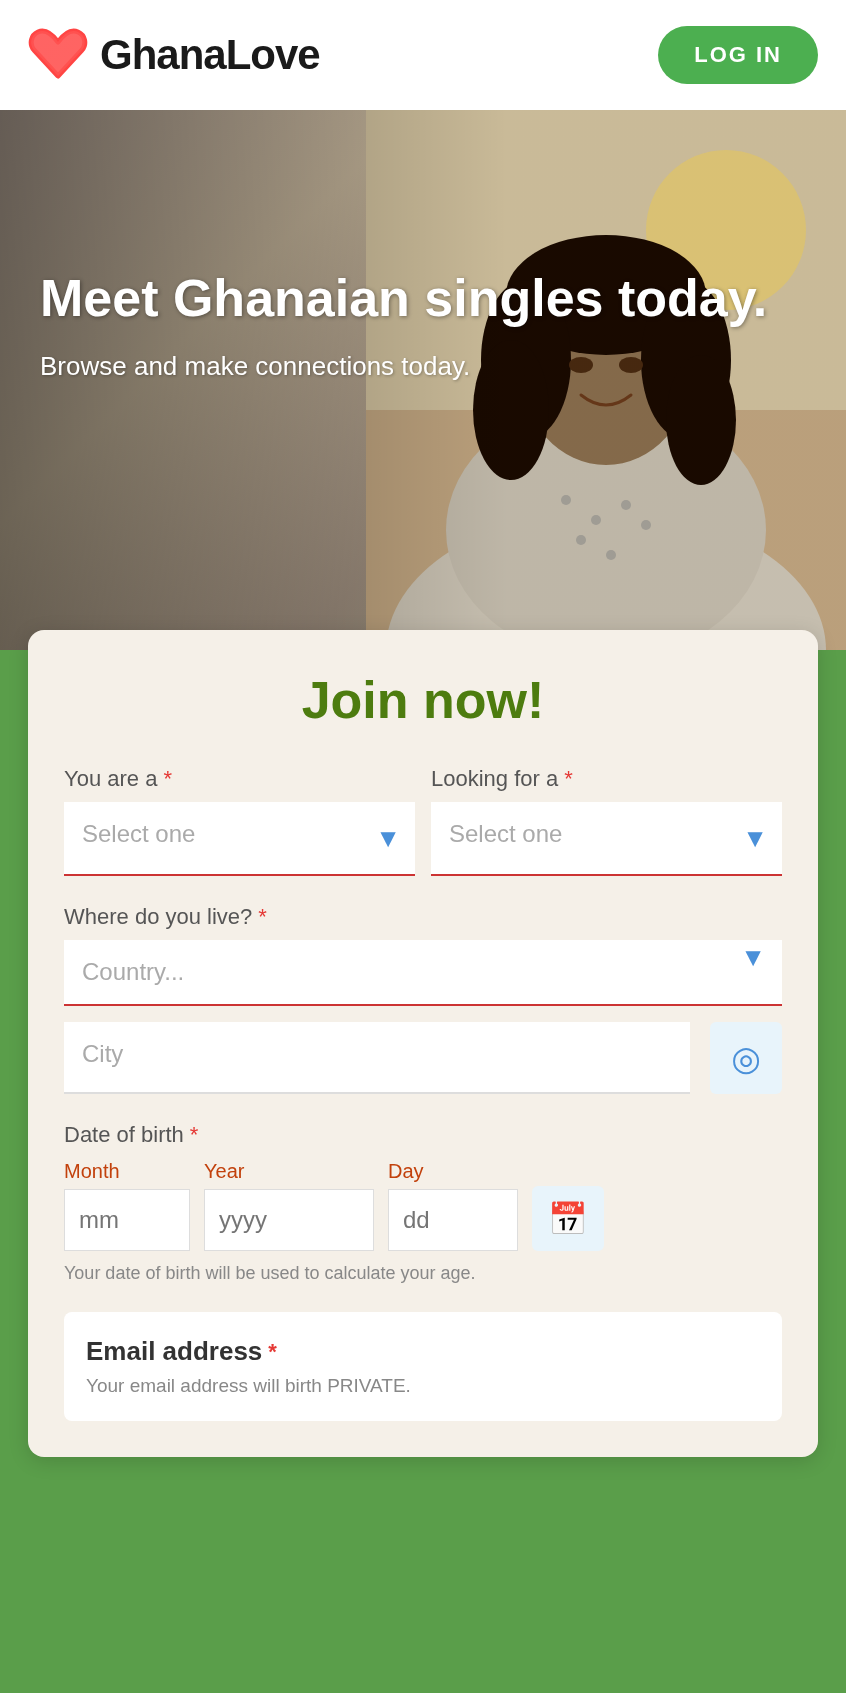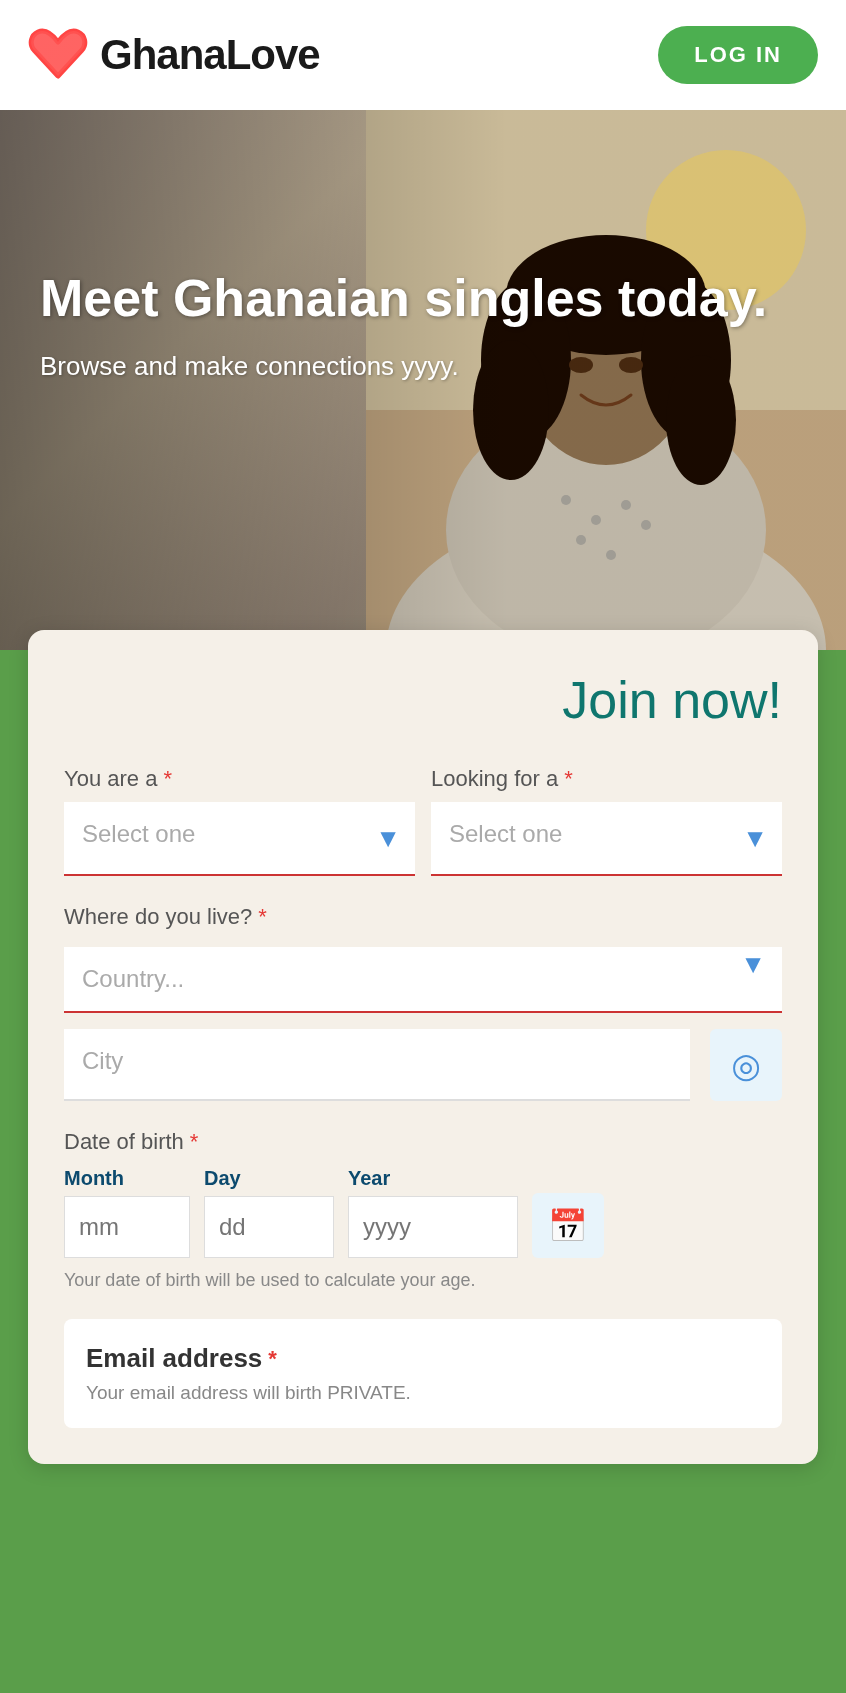--- a/index.html
+++ b/index.html
@@ -94,24 +94,24 @@
     .form-card {
       background: #f5f0e8;
       border-radius: 16px;
       margin: -20px 28px 0 28px;
       padding: 40px 36px 36px;
       position: relative;
       z-index: 3;
       box-shadow: 0 4px 20px rgba(0,0,0,0.15);
     }
     .form-title {
-      text-align: right;
-      color: #0f766e;
+      text-align: center;
+      color: #4d7c0f;
       font-size: 52px;
-      font-weight: 400;
+      font-weight: 700;
       margin-bottom: 36px;
     }
 
     
     .field-row {
       display: flex;
       gap: 16px;
       margin-bottom: 28px;
     }
     .field-group {
@@ -154,21 +154,21 @@
       color: #4a90d9;
       font-size: 26px;
       pointer-events: none;
     }
 
     
     .field-full {
       margin-bottom: 16px;
     }
     .field-full .field-label {
-      margin-bottom: 17px;
+      margin-bottom: 10px;
     }
     .input-wrapper {
       position: relative;
       border-bottom: 2px solid #cc3333;
       background: #fff;
       display: flex;
       align-items: center;
     }
     .input-field {
       flex: 1;
@@ -235,22 +235,22 @@
       align-items: flex-end;
       margin-top: 12px;
     }
     .dob-group {
       display: flex;
       flex-direction: column;
       gap: 6px;
     }
     .dob-label {
       font-size: 20px;
-      color: #0c4a6e;
-      font-weight: 700;
+      color: #c2410c;
+      font-weight: 400;
     }
     .dob-input {
       padding: 16px 14px;
       font-size: 24px;
       color: #bbb;
       border: 1px solid #ddd;
       background: #fff;
       outline: none;
       width: 126px;
     }
@@ -364,21 +364,21 @@
     <circle cx="200" cy="390" r="5" fill="#888" opacity="0.5"></circle>
     <circle cx="230" cy="410" r="5" fill="#888" opacity="0.5"></circle>
     <circle cx="260" cy="395" r="5" fill="#888" opacity="0.5"></circle>
     <circle cx="280" cy="415" r="5" fill="#888" opacity="0.5"></circle>
     <circle cx="215" cy="430" r="5" fill="#888" opacity="0.5"></circle>
     <circle cx="245" cy="445" r="5" fill="#888" opacity="0.5"></circle>
   </svg>
   <div class="hero-overlay"></div>
   <div class="hero-content">
     <div class="hero-title">Meet Ghanaian singles today.</div>
-    <div class="hero-sub">Browse and make connections yyyy.</div>
+    <div class="hero-sub">Browse and make connections today.</div>
   </div>
 </section>
 
 <div class="form-card">
   <h2 class="form-title">Join now!</h2>
 
   <div class="field-row">
     <div class="field-group">
       <div class="field-label">
         <span>You are a</span>
@@ -433,26 +433,26 @@
     <div class="field-label">
       <span>Date of birth</span>
       <span class="required-star">*</span>
     </div>
     <div class="dob-row">
       <div class="dob-group">
         <label class="dob-label">Month</label>
         <input class="dob-input" type="text" placeholder="mm" style="">
       </div>
       <div class="dob-group">
+        <label class="dob-label">Year</label>
+        <input class="dob-input year" type="text" placeholder="yyyy" style="">
+      </div>
+      <div class="dob-group">
         <label class="dob-label">Day</label>
         <input class="dob-input day" type="text" placeholder="dd" style="">
-      </div>
-      <div class="dob-group">
-        <label class="dob-label">Year</label>
-        <input class="dob-input year" type="text" placeholder="yyyy" style="">
       </div>
       <button class="calendar-btn">
         <span class="calendar-icon">📅</span>
       </button>
     </div>
     <div class="dob-hint">Your date of birth will be used to calculate your age.</div>
   </div>
 
   <div class="email-section">
     <div class="email-label">

